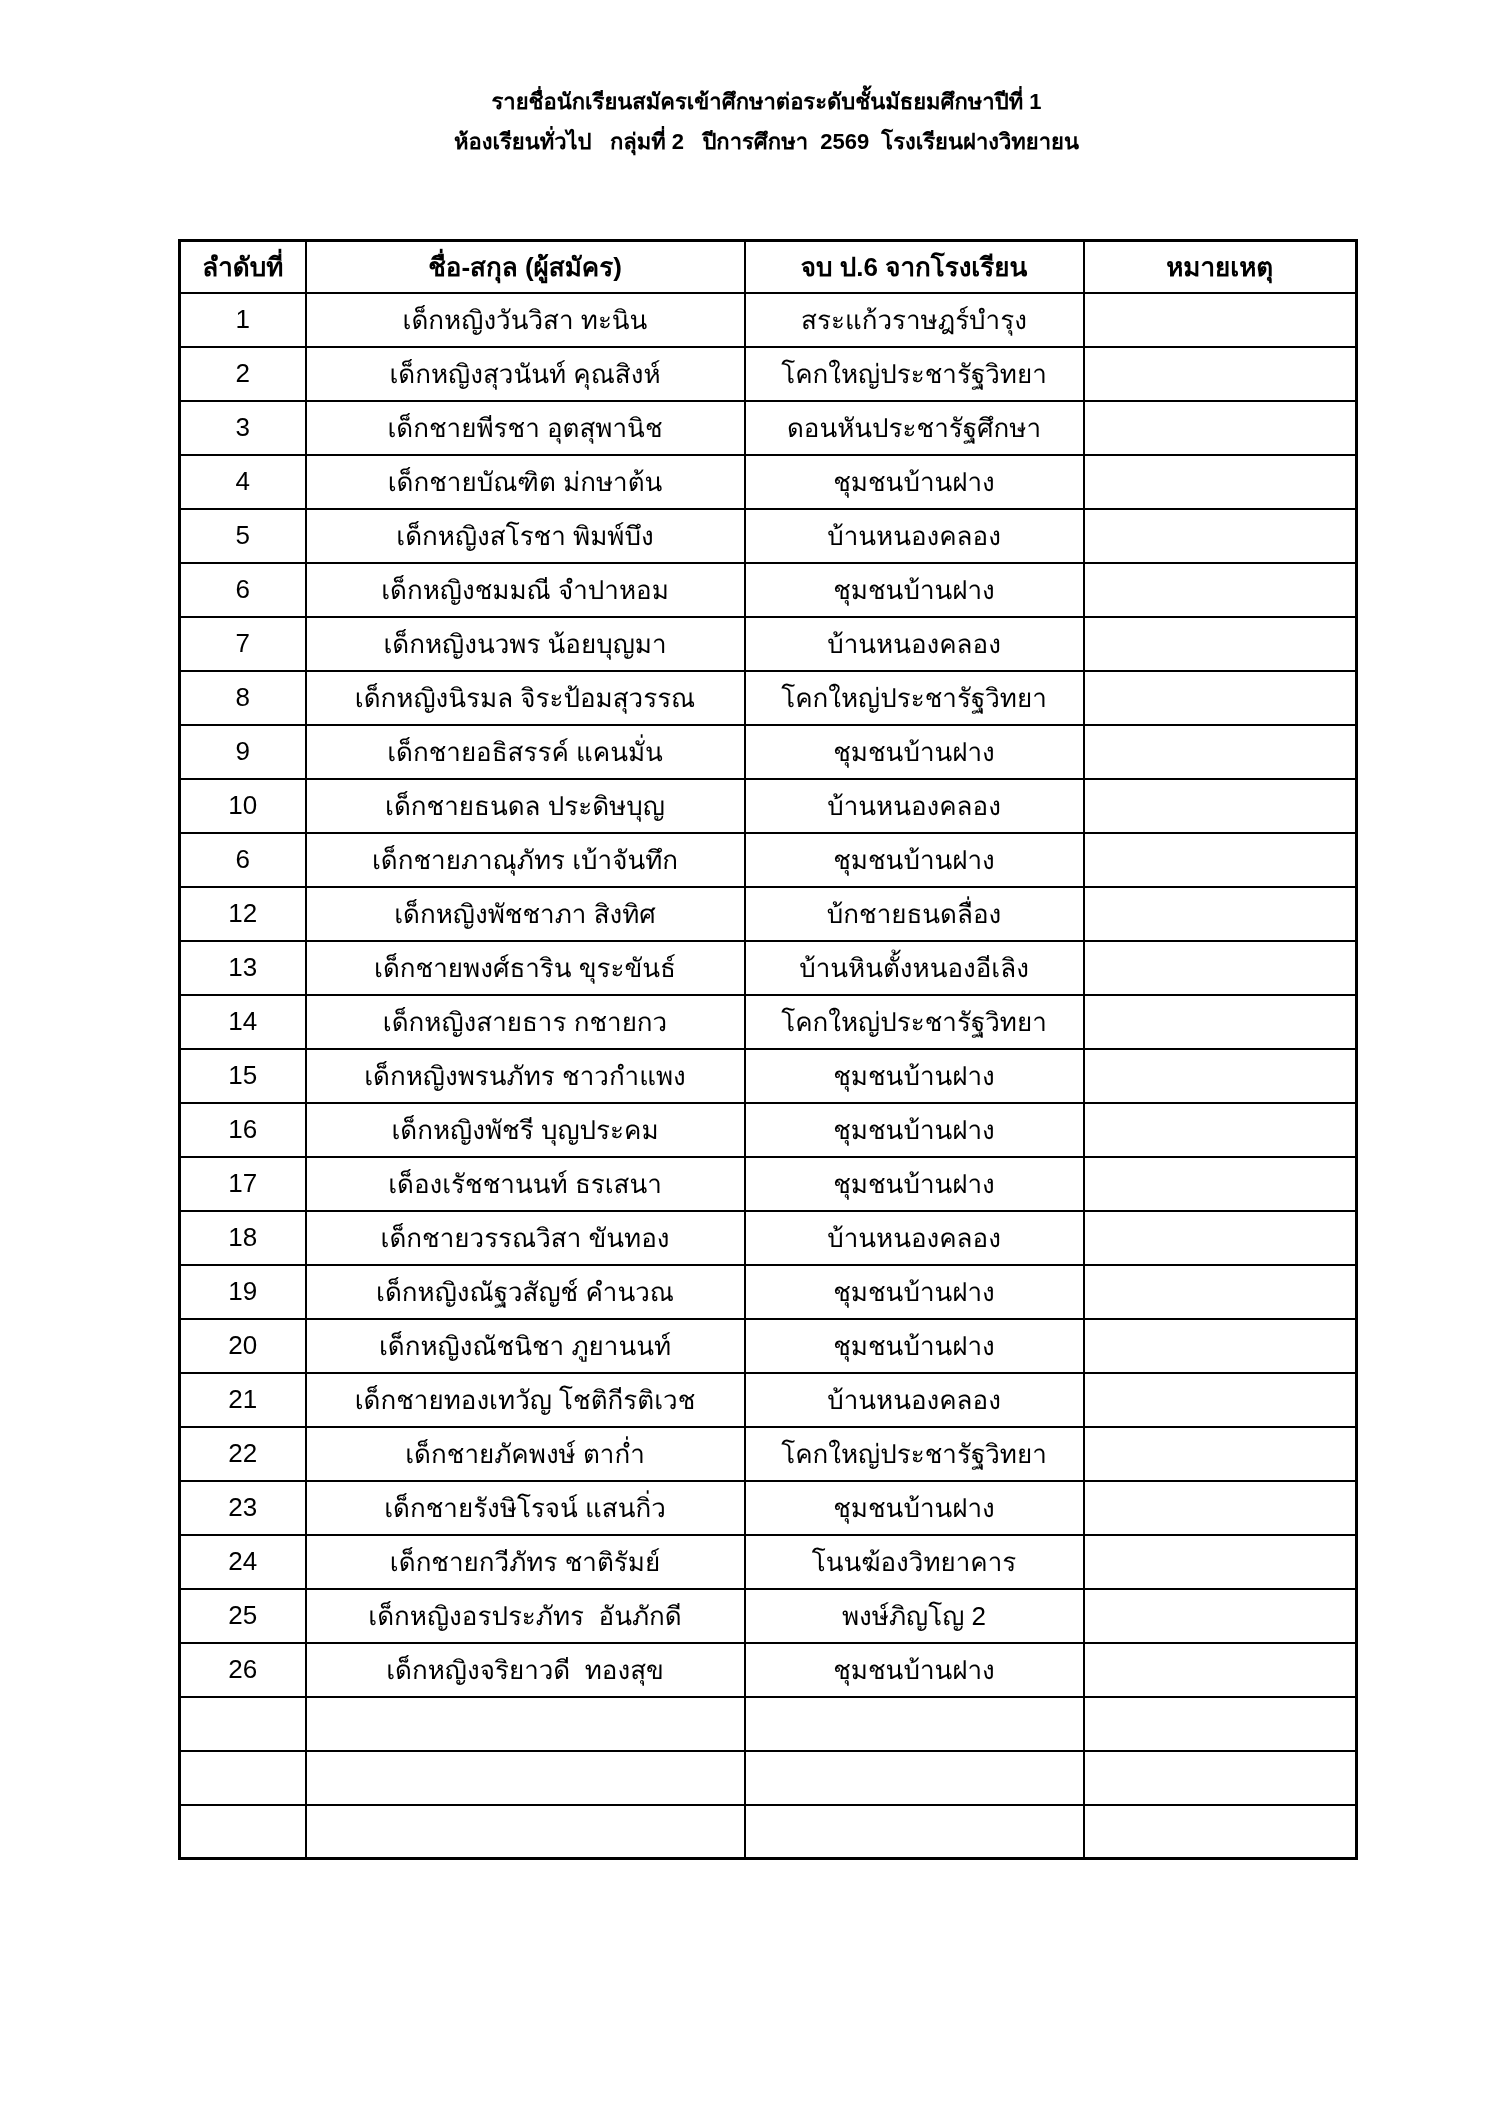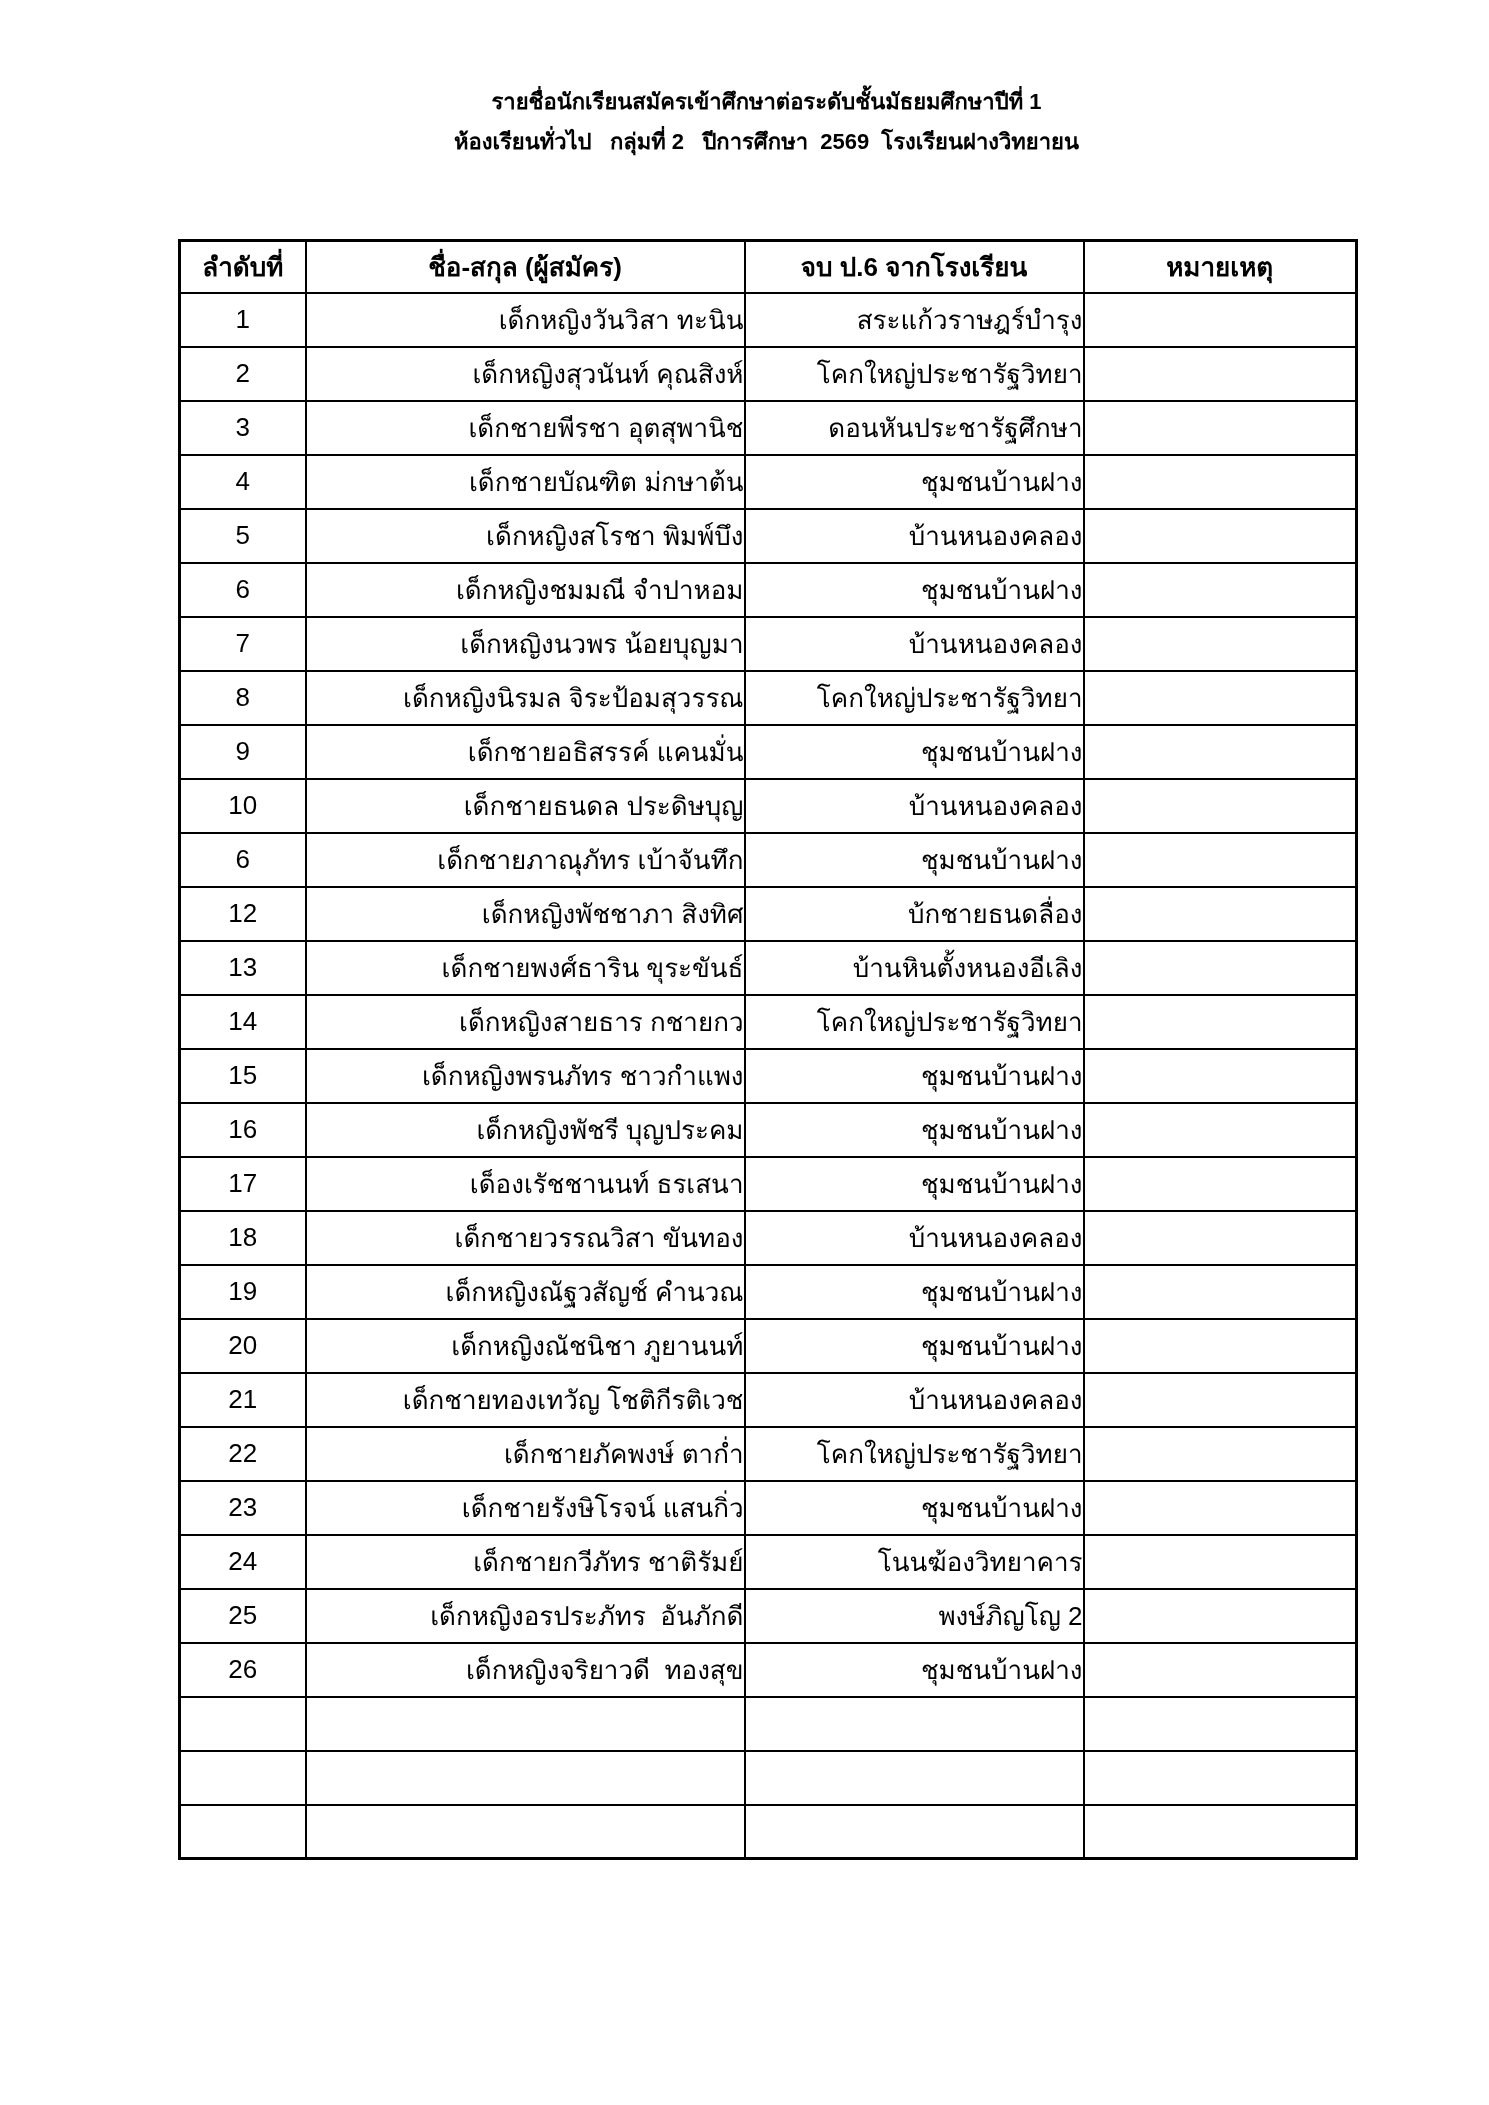--- a/index.html
+++ b/index.html
@@ -54,21 +54,21 @@
   }
   .student-table thead tr { height: 52px; }
   .student-table tbody tr { height: 54px; }
   .student-table th {
     font-weight: bold;
     text-align: center;
     margin-top: 40px;
   }
   td.col-no { text-align: center; }
   td.col-name, td.col-school {
-    text-align: right;
+    text-align: center;
     padding-left: 0;
     white-space: pre-wrap;
   }
   td.col-remark { text-align: left; }
 </style>
 </head>
 <body>
 
 <div class="page">
   <div class="title-block">

